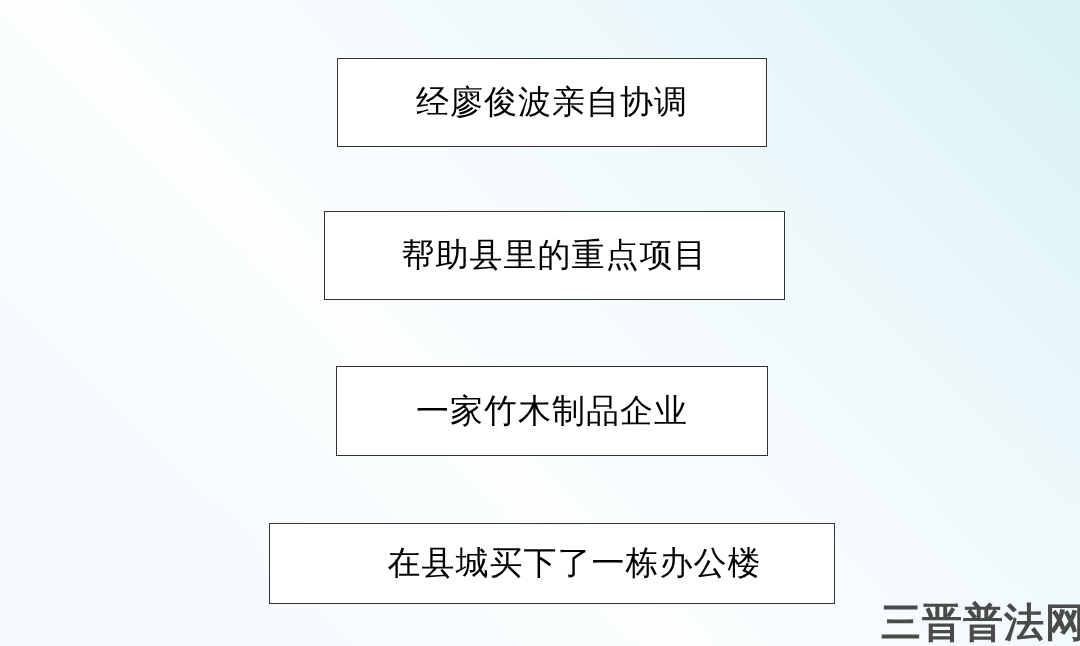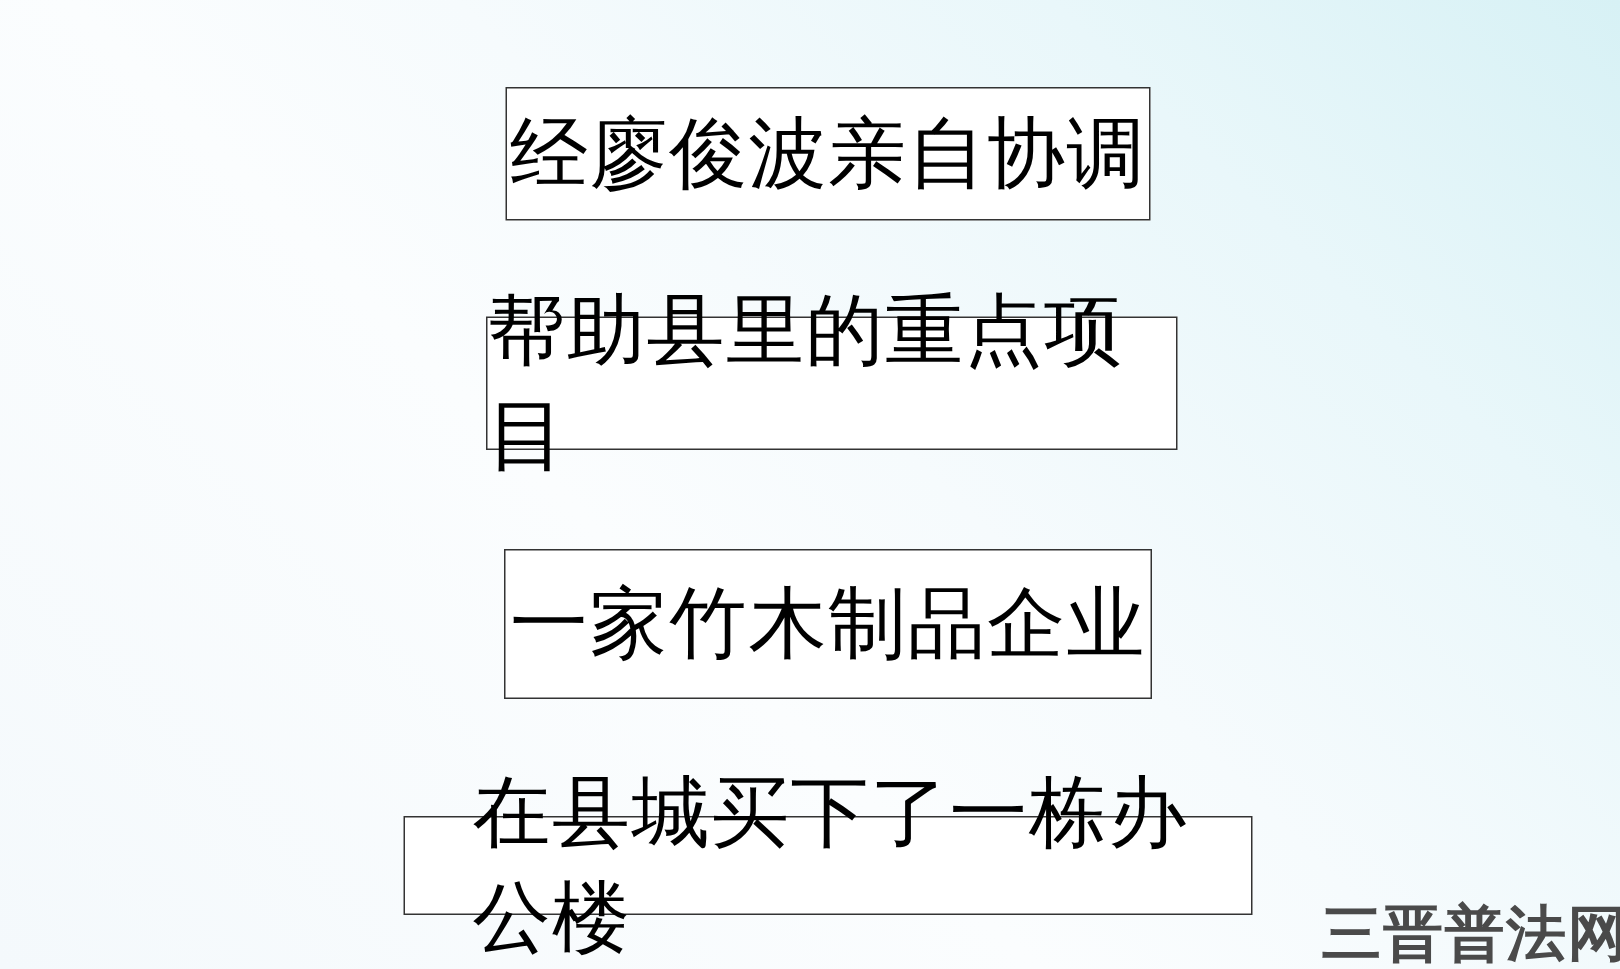--- a/index.html
+++ b/index.html
@@ -5,26 +5,26 @@
   html, body { margin: 0; padding: 0; }
   body {
     width: 1080px; height: 646px; overflow: hidden; position: relative;
     background: linear-gradient(225deg, #d7f1f5 0%, #e9f7fa 22%, #f6fbfd 45%, #fbfdfe 60%, #f4f9fc 100%);
     font-family: "DejaVu Sans", "Liberation Sans", sans-serif;
   }
   .box {
     position: absolute; box-sizing: border-box;
     background: #ffffff; border: 1px solid #333;
     display: flex; align-items: center; justify-content: center;
-    font-size: 52px; color: #000; letter-spacing: 1px;
+    font-size: 33px; color: #000; letter-spacing: 1px;
   }
   #b1 { left: 337px; top: 58px; width: 430px; height: 89px; }
   #b2 { left: 324px; top: 211px; width: 461px; height: 89px; }
-  #b3 { left: 336px; top: 366px; width: 432px; height: 100px; }
-  #b4 { left: 269px; top: 544px; width: 566px; height: 66px; padding-left: 45px; }
+  #b3 { left: 336px; top: 366px; width: 432px; height: 90px; }
+  #b4 { left: 269px; top: 523px; width: 566px; height: 81px; padding-left: 45px; }
   .watermark {
     position: absolute; right: -6px; bottom: -4px;
     font-size: 40px; font-weight: bold; color: #4a4a4a; letter-spacing: 1px;
   }
 </style>
 </head>
 <body>
 
 <div class="box" id="b1">
   <span>经廖俊波亲自协调</span>

